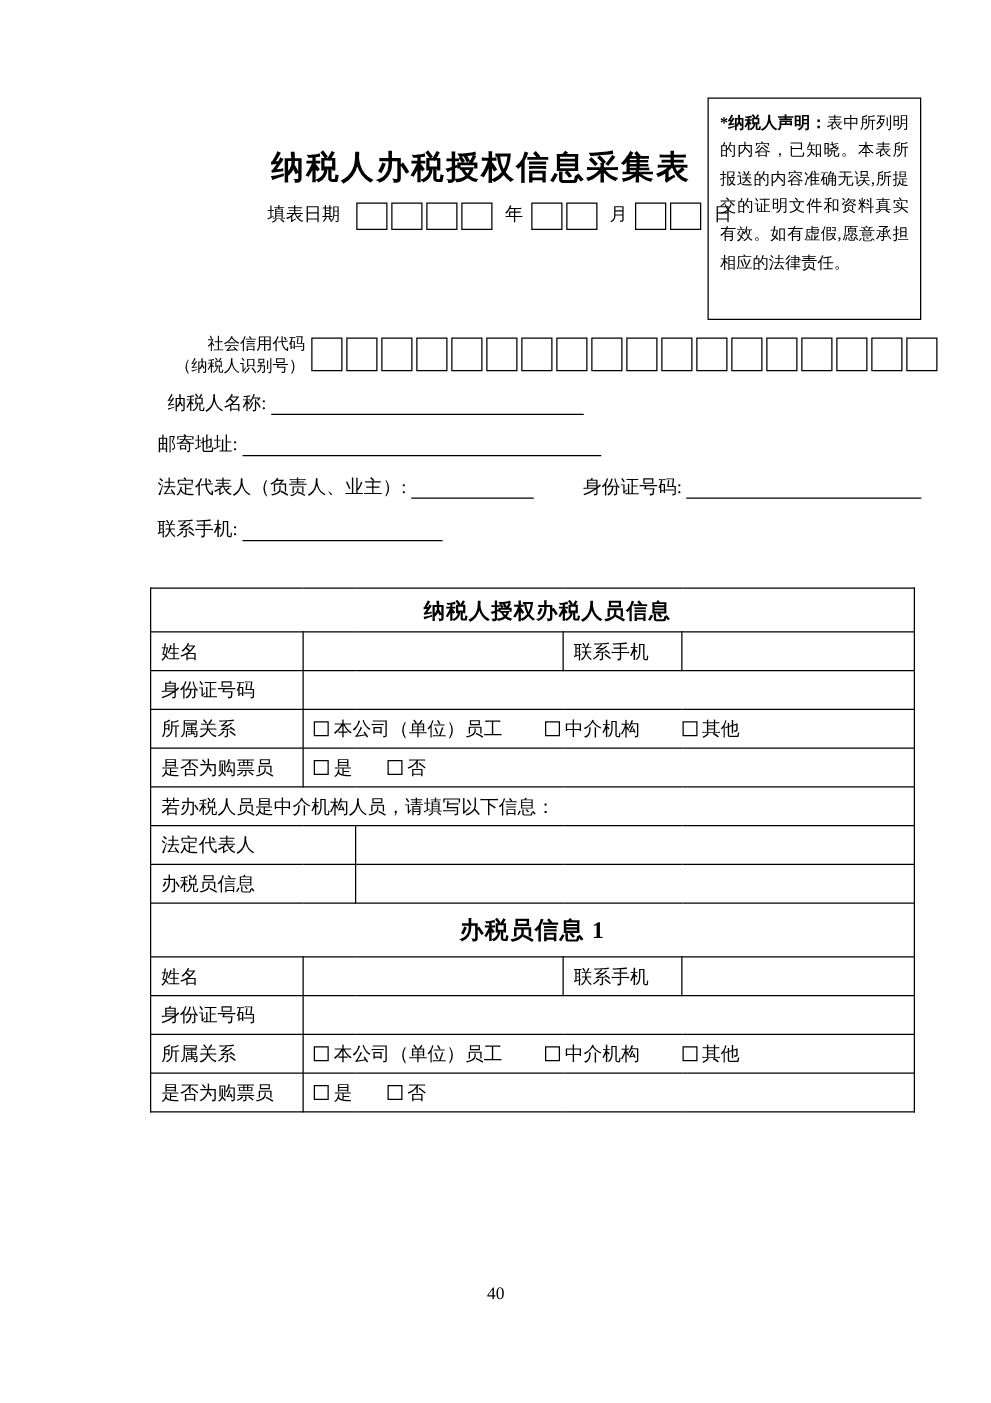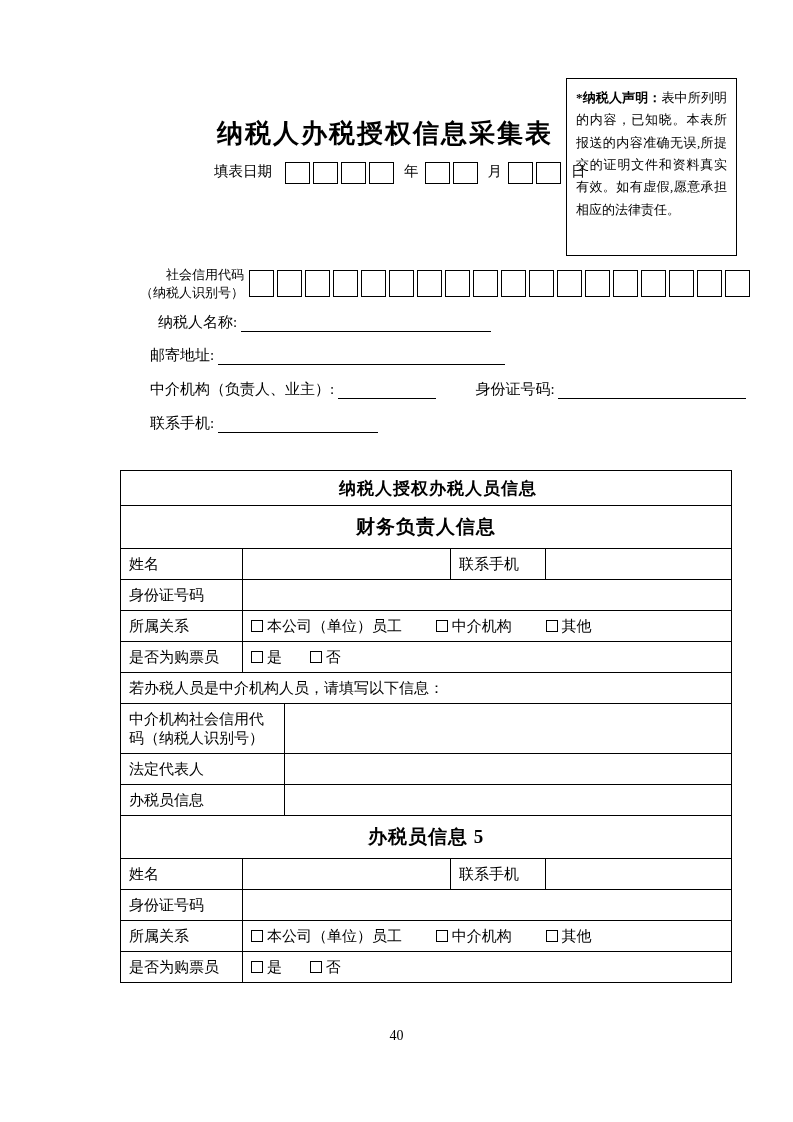--- a/index.html
+++ b/index.html
@@ -35,21 +35,21 @@
   .box-group { display:flex; }
   .dbox { display:inline-block; width:25px; height:22px; border:1px solid #000; margin-right:3px; background:#fff; }
 
   
   .credit-row { position:absolute; top:266px; left:124px; display:flex; align-items:center; }
   .credit-label { width:120px; font-size:13px; line-height:1.35; text-align:right; margin-right:5px; }
   .credit-boxes { display:flex; }
   .cbox { display:inline-block; width:25px; height:27px; border:1px solid #000; margin-right:3px; background:#fff; }
 
   
-  .info-line { position:absolute; font-size:15px; white-space:nowrap;margin-left:24px; }
+  .info-line { position:absolute; font-size:15px; white-space:nowrap; }
   .fill-line { display:inline-block; border-bottom:1px solid #000; height:17px; vertical-align:bottom; }
 
   
   .main-table {
     position:absolute; top:470px; left:120px; width:611px;
     border-collapse:collapse; table-layout:fixed; font-size:15px;
   }
   .main-table td { border:1px solid #000; padding:3px 8px; height:31px; vertical-align:middle; }
   td.c-title { text-align:center; font-weight:bold; font-size:17px; height:35px; letter-spacing:1px;padding-left:32px; }
   td.c-section { text-align:center; font-weight:bold; font-size:19px; height:43px; letter-spacing:1px; }
@@ -125,21 +125,21 @@
     <span>纳税人名称:</span>
     <span class="fill-line" style="width:250px;"></span>
   </div>
 
   <div class="info-line" style="top:346px; left:126px;">
     <span>邮寄地址:</span>
     <span class="fill-line" style="width:287px;"></span>
   </div>
 
   <div class="info-line" style="top:380px; left:126px;">
-    <span>中介机构（负责人、业主）:</span>
+    <span>法定代表人（负责人、业主）:</span>
     <span class="fill-line" style="width:98px;"></span>
     <span style="display:inline-block; width:32px;"></span>
     <span>身份证号码:</span>
     <span class="fill-line" style="width:188px;"></span>
   </div>
 
   <div class="info-line" style="top:414px; left:126px;">
     <span>联系手机:</span>
     <span class="fill-line" style="width:160px;"></span>
   </div>
@@ -150,23 +150,20 @@
         <col style="width:42px">
         <col style="width:166px">
         <col style="width:95px">
         <col style="width:186px">
     </colgroup>
     <tbody>
         <tr>
       <td colspan="5" class="c-title">纳税人授权办税人员信息</td>
     </tr>
     <tr>
-      <td colspan="5" class="c-section">财务负责人信息</td>
-    </tr>
-    <tr>
       <td>姓名</td>
       <td colspan="2"></td>
       <td>联系手机</td>
       <td></td>
     </tr>
     <tr>
       <td>身份证号码</td>
       <td colspan="4"></td>
     </tr>
     <tr>
@@ -181,33 +178,29 @@
       <td>是否为购票员</td>
       <td colspan="4">
         <span class="opt-s"><span class="cb"></span><span>是</span></span>
         <span class="opt-s"><span class="cb"></span><span>否</span></span>
       </td>
     </tr>
     <tr>
       <td colspan="5">若办税人员是中介机构人员，请填写以下信息：</td>
     </tr>
     <tr>
-      <td colspan="2" class="r-tall">中介机构社会信用代码（纳税人识别号）</td>
-      <td colspan="3"></td>
-    </tr>
-    <tr>
       <td colspan="2">法定代表人</td>
       <td colspan="3"></td>
     </tr>
     <tr>
       <td colspan="2">办税员信息</td>
       <td colspan="3"></td>
     </tr>
     <tr>
-      <td colspan="5" class="c-section">办税员信息 5</td>
+      <td colspan="5" class="c-section">办税员信息 1</td>
     </tr>
     <tr>
       <td>姓名</td>
       <td colspan="2"></td>
       <td>联系手机</td>
       <td></td>
     </tr>
     <tr>
       <td>身份证号码</td>
       <td colspan="4"></td>

